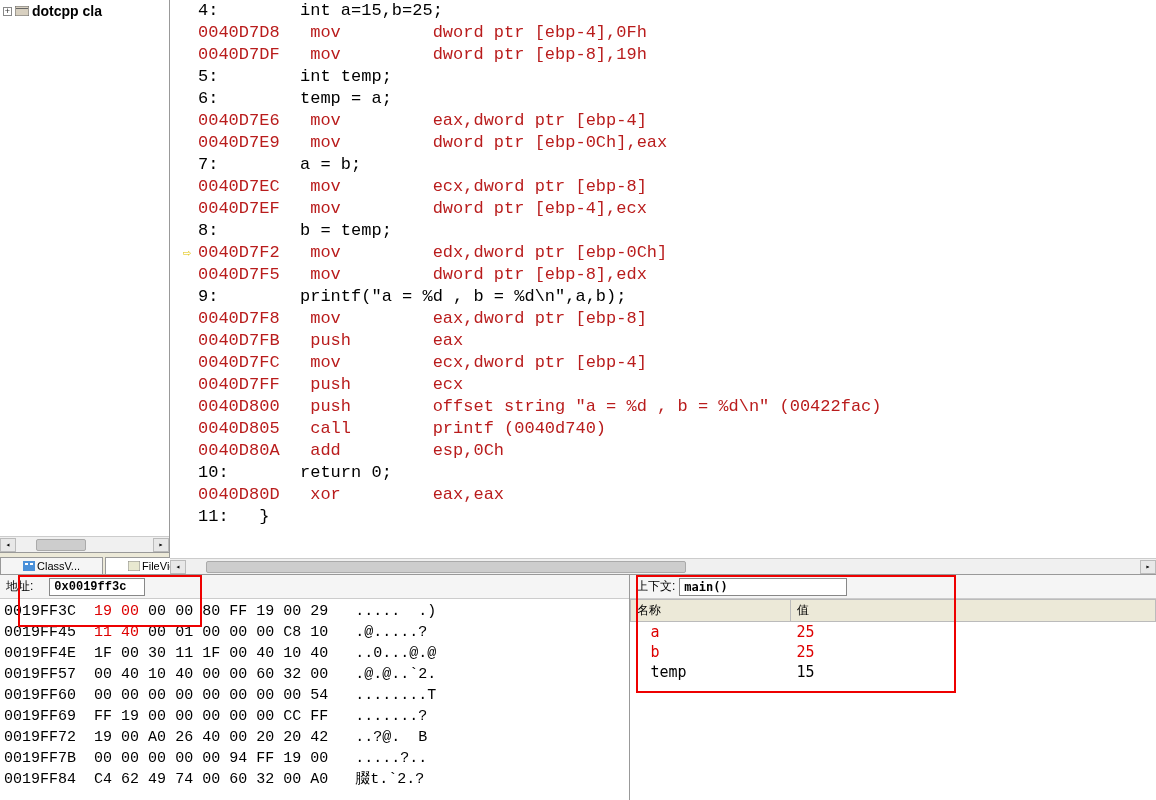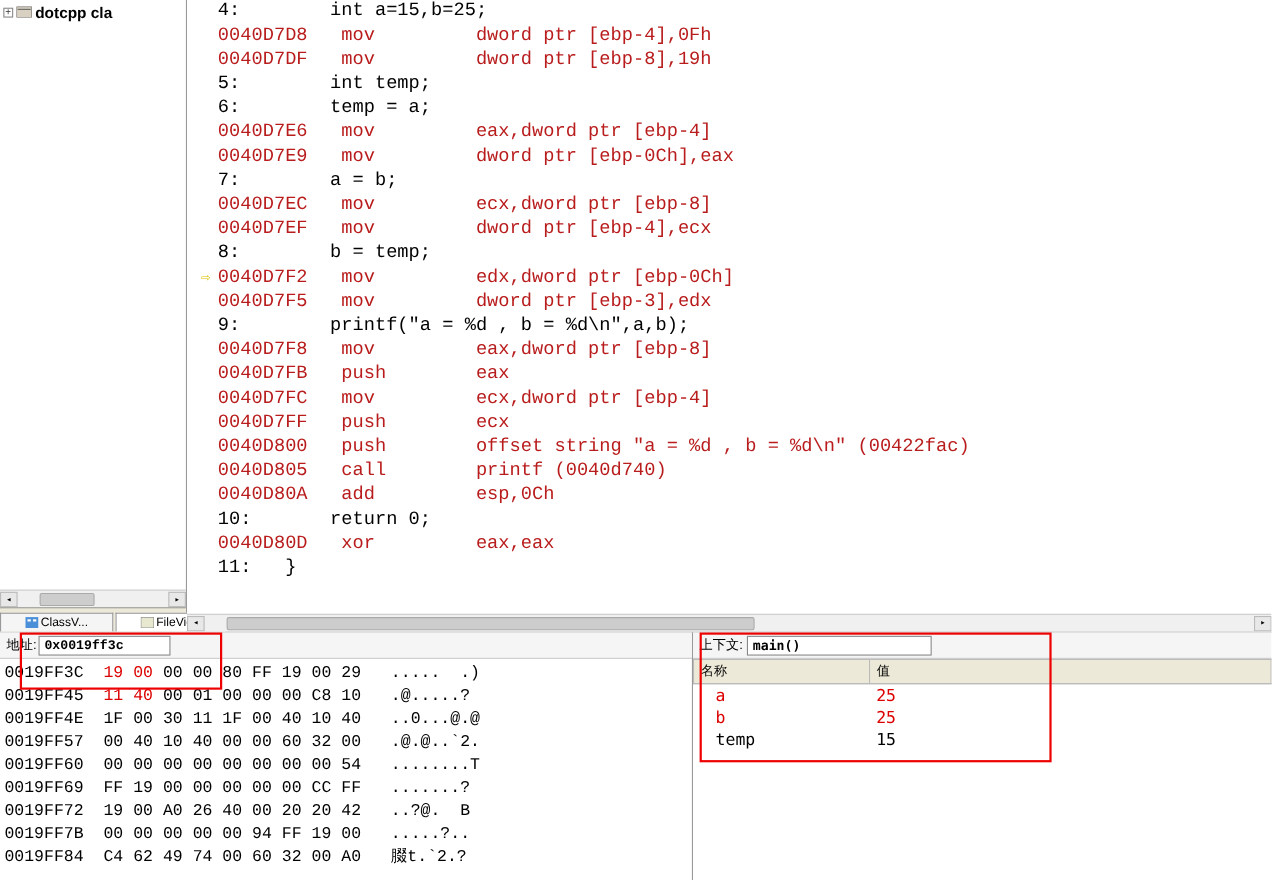--- a/index.html
+++ b/index.html
@@ -23,22 +23,22 @@
 .code-body { flex: 1; overflow: auto; padding-left: 6px; }
 .code-row { display: flex; white-space: pre; }
 .gutter { width: 22px; display: inline-flex; align-items: center; justify-content: center; flex-shrink: 0; }
 .arrow-marker { color: #e0c000; font-size: 14px; }
 .src-text { color: #000; }
 .asm-text { color: #b91c1c; }
 .code-hscroll { height: 16px; background: #f0f0f0; border-top: 1px solid #ccc; display: flex; align-items: center; }
 .code-hscroll-thumb { height: 12px; background: #cdcdcd; border: 1px solid #aaa; border-radius: 2px; width: 480px; margin-left: 20px; }
 .bottom-region { display: flex; height: 225px; }
 .mem-pane { width: 630px; border-right: 1px solid #999; display: flex; flex-direction: column; position: relative; }
-.mem-header { display: flex; align-items: center; padding: 3px 6px; background: #f5f5f5; border-bottom: 1px solid #ccc; font-family: "SimSun", sans-serif; font-size: 12px; gap: 2px; height: 24px; }
-.mem-addr-input { border: 1px solid #888; font-family: "Courier New", monospace; font-size: 12px; padding: 1px 4px; width: 120px; background: #fff; font-weight: bold; }
+.mem-header { display: flex; align-items: center; padding: 3px 6px; background: #f5f5f5; border-bottom: 1px solid #ccc; font-family: "SimSun", sans-serif; font-size: 12px; gap: 16px; height: 24px; }
+.mem-addr-input { border: 1px solid #888; font-family: "Courier New", monospace; font-size: 12px; padding: 1px 4px; width: 96px; background: #fff; font-weight: bold; }
 .mem-body { flex: 1; overflow: auto; font-family: "Courier New", monospace; font-size: 15px; line-height: 21px; padding: 2px 4px; }
 .mem-line { white-space: pre; color: #000; }
 .hex-red { color: #d00; }
 .mem-redbox { position: absolute; border: 2px solid #e00; pointer-events: none; }
 .watch-pane { flex: 1; display: flex; flex-direction: column; position: relative; }
 .watch-header { display: flex; align-items: center; padding: 3px 6px; background: #f5f5f5; border-bottom: 1px solid #ccc; font-family: "SimSun", sans-serif; font-size: 12px; gap: 4px; height: 24px; }
 .ctx-input { border: 1px solid #888; font-family: Tahoma, monospace; font-size: 12px; padding: 1px 4px; width: 168px; background: #fff; font-weight: bold; }
 .watch-table { border-collapse: collapse; width: 100%; font-family: "SimSun", monospace; font-size: 15px; }
 .watch-table th { text-align: left; background: #ece9d8; border: 1px solid #bbb; padding: 2px 6px; font-weight: normal; font-size: 12px; }
 .watch-table td { padding: 1px 6px 1px 20px; }
@@ -93,21 +93,21 @@
           <div class="code-row"><span class="gutter"></span><span class="asm-text">0040D7DF   mov         dword ptr [ebp-8],19h</span></div>
           <div class="code-row"><span class="gutter"></span><span class="src-text">5:        int temp;</span></div>
           <div class="code-row"><span class="gutter"></span><span class="src-text">6:        temp = a;</span></div>
           <div class="code-row"><span class="gutter"></span><span class="asm-text">0040D7E6   mov         eax,dword ptr [ebp-4]</span></div>
           <div class="code-row"><span class="gutter"></span><span class="asm-text">0040D7E9   mov         dword ptr [ebp-0Ch],eax</span></div>
           <div class="code-row"><span class="gutter"></span><span class="src-text">7:        a = b;</span></div>
           <div class="code-row"><span class="gutter"></span><span class="asm-text">0040D7EC   mov         ecx,dword ptr [ebp-8]</span></div>
           <div class="code-row"><span class="gutter"></span><span class="asm-text">0040D7EF   mov         dword ptr [ebp-4],ecx</span></div>
           <div class="code-row"><span class="gutter"></span><span class="src-text">8:        b = temp;</span></div>
           <div class="code-row"><span class="gutter"><span class="arrow-marker">⇨</span></span><span class="asm-text">0040D7F2   mov         edx,dword ptr [ebp-0Ch]</span></div>
-          <div class="code-row"><span class="gutter"></span><span class="asm-text">0040D7F5   mov         dword ptr [ebp-3],edx</span></div>
+          <div class="code-row"><span class="gutter"></span><span class="asm-text">0040D7F5   mov         dword ptr [ebp-8],edx</span></div>
           <div class="code-row"><span class="gutter"></span><span class="src-text">9:        printf("a = %d , b = %d\n",a,b);</span></div>
           <div class="code-row"><span class="gutter"></span><span class="asm-text">0040D7F8   mov         eax,dword ptr [ebp-8]</span></div>
           <div class="code-row"><span class="gutter"></span><span class="asm-text">0040D7FB   push        eax</span></div>
           <div class="code-row"><span class="gutter"></span><span class="asm-text">0040D7FC   mov         ecx,dword ptr [ebp-4]</span></div>
           <div class="code-row"><span class="gutter"></span><span class="asm-text">0040D7FF   push        ecx</span></div>
           <div class="code-row"><span class="gutter"></span><span class="asm-text">0040D800   push        offset string "a = %d , b = %d\n" (00422fac)</span></div>
           <div class="code-row"><span class="gutter"></span><span class="asm-text">0040D805   call        printf (0040d740)</span></div>
           <div class="code-row"><span class="gutter"></span><span class="asm-text">0040D80A   add         esp,0Ch</span></div>
           <div class="code-row"><span class="gutter"></span><span class="src-text">10:       return 0;</span></div>
           <div class="code-row"><span class="gutter"></span><span class="asm-text">0040D80D   xor         eax,eax</span></div>

